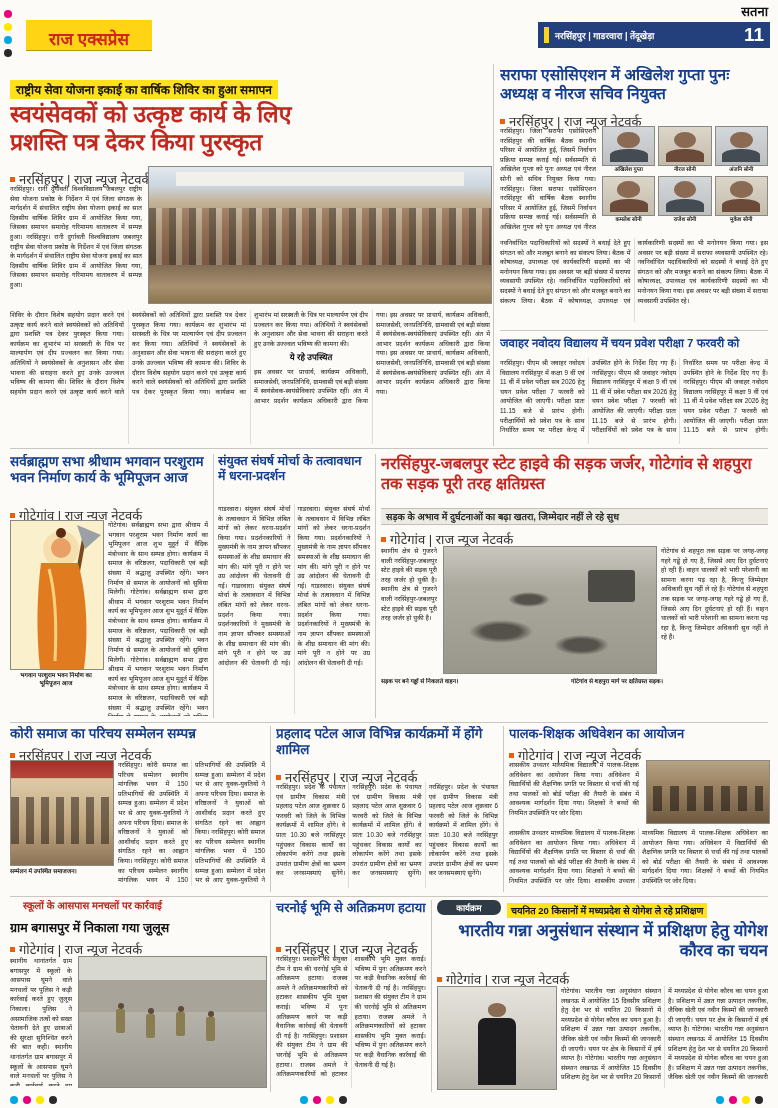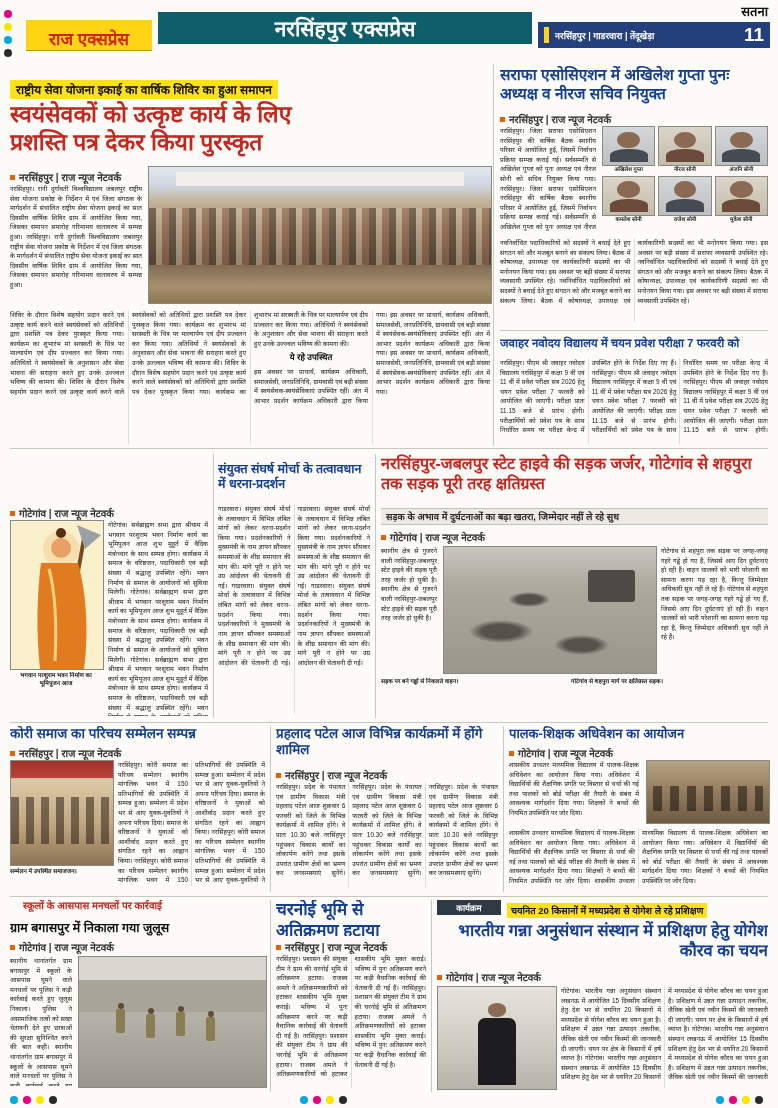--- a/index.html
+++ b/index.html
@@ -17,31 +17,31 @@
              display:flex;align-items:center;gap:6px;padding:0 6px;box-sizing:border-box;font-size:9px;font-weight:bold;}
   .editions-bar .accent{width:5px;height:16px;background:#ffd414;}
   .page-no{margin-left:auto;font-size:19px;font-weight:bold;}
   .date-strip{position:absolute;left:10px;top:46px;width:758px;height:14px;background:#0f5e6b;color:#fff;
              display:flex;align-items:center;justify-content:space-between;padding:0 8px;box-sizing:border-box;font-size:7.5px;}
   
   .hl-red{color:#c4271f;font-weight:bold;line-height:1.22;}
   .hl-blue{color:#143f91;font-weight:bold;line-height:1.22;}
   .kicker{display:inline-block;background:#ffe11a;color:#111;font-weight:bold;padding:1px 6px;font-size:12px;}
   .kicker.sm{font-size:9.5px;padding:1px 4px;}
-  .byline{display:flex;align-items:center;gap:4px;font-size:10px;font-weight:bold;color:#333;text-align:right;}
+  .byline{display:flex;align-items:center;gap:4px;font-size:13px;font-weight:normal;color:#333;text-align:right;}
   .byline::before{content:"";width:5px;height:5px;background:#e8610a;display:inline-block;flex:none;}
   .body{font-size:6.4px;line-height:1.5;text-align:justify;color:#1c1c1c;overflow:hidden;}
   .cols2{column-count:2;column-gap:7px;column-rule:1px solid #ddd;}
   .cols3{column-count:3;column-gap:7px;column-rule:1px solid #ddd;}
   .cols4{column-count:4;column-gap:8px;column-rule:1px solid #ddd;}
   .inhead{font-weight:bold;text-align:center;font-size:8.5px;margin:3px 0;color:#111;}
   .caption{font-size:6px;font-weight:bold;color:#222;line-height:1.3;overflow:hidden;}
   .subbar{background:#eceae3;border-top:1px solid #c2c0b8;border-bottom:1px solid #c2c0b8;
           font-size:9.5px;font-weight:bold;color:#2c2c2c;display:flex;align-items:center;padding:0 5px;box-sizing:border-box;text-align:center;}
-  .badge{background:#2e3a46;color:#fff;font-size:8.5px;font-weight:bold;display:flex;align-items:center;justify-content:center;}
+  .badge{background:#2e3a46;color:#fff;font-size:8.5px;font-weight:bold;display:flex;align-items:center;justify-content:center;border-radius:7px;}
   .vrule{position:absolute;width:1px;background:#c9c7bf;}
   .hrule{position:absolute;height:1px;background:#c9c7bf;}
   
   .photo{position:absolute;border:1px solid #8a8a82;overflow:hidden;background:#cfccc4;}
   .ph-nss{background:linear-gradient(180deg,#e3e9ee 0%,#ccd6df 14%,#c3b296 26%,#a08a6c 46%,#7c6750 70%,#a8906f 88%,#8c754f 100%);}
   .ph-nss .banner{position:absolute;left:8%;top:4%;width:84%;height:10%;background:#f4f2ea;opacity:.9;}
   .ph-nss .crowd{position:absolute;left:0;top:30%;width:100%;height:42%;
       background:repeating-linear-gradient(90deg,rgba(35,25,18,.45) 0 7px,rgba(235,225,205,.25) 7px 13px,rgba(120,60,40,.35) 13px 20px);}
   .ph-road{background:linear-gradient(180deg,#cac7bf 0%,#aca99f 30%,#99968c 100%);}
   .ph-road .patch{position:absolute;background:radial-gradient(closest-side,#55524b 0 60%,transparent 100%);}
@@ -78,23 +78,20 @@
   <div class="reg-col" style="left:4px;top:10px;">
     <div class="reg" style="background:#e6007e"></div>
     <div class="reg" style="background:#ffe600"></div>
     <div class="reg" style="background:#00a7e1"></div>
     <div class="reg" style="background:#2a2a2a"></div>
   </div>
 
   <div class="brand-box">
       <span>राज एक्सप्रेस</span>
     </div>
-  <div class="title-banner">
-      <span>नरसिंहपुर एक्सप्रेस</span>
-    </div>
   <div class="city">सतना</div>
   <div class="editions-bar">
     <span class="accent"></span>
     <span>नरसिंहपुर | गाडरवारा | तेंदूखेड़ा</span>
     <span class="page-no">11</span>
   </div>
 
   <div class="art abs" style="left:10px;top:64px;width:480px;height:382px;">
     <div class="abs" style="left:0;top:16px;">
       <span class="kicker">राष्ट्रीय सेवा योजना इकाई का वार्षिक शिविर का हुआ समापन</span>
@@ -169,41 +166,42 @@
   <div class="hrule" style="left:500px;top:330px;width:268px;"></div>
 
   <div class="art abs" style="left:500px;top:336px;width:268px;height:110px;">
     <div class="hl-blue abs" style="left:0;top:0;width:268px;height:18px;font-size:11.5px;overflow:hidden;">जवाहर नवोदय विद्यालय में चयन प्रवेश परीक्षा 7 फरवरी को</div>
     <div class="body cols3 abs" style="left:0;top:22px;width:268px;height:86px;">नरसिंहपुर। पीएम श्री जवाहर नवोदय विद्यालय नरसिंहपुर में कक्षा 9 वीं एवं 11 वीं में प्रवेश परीक्षा सत्र 2026 हेतु चयन प्रवेश परीक्षा 7 फरवरी को आयोजित की जाएगी। परीक्षा प्रातः 11.15 बजे से प्रारंभ होगी। परीक्षार्थियों को प्रवेश पत्र के साथ निर्धारित समय पर परीक्षा केन्द्र में उपस्थित होने के निर्देश दिए गए हैं। नरसिंहपुर। पीएम श्री जवाहर नवोदय विद्यालय नरसिंहपुर में कक्षा 9 वीं एवं 11 वीं में प्रवेश परीक्षा सत्र 2026 हेतु चयन प्रवेश परीक्षा 7 फरवरी को आयोजित की जाएगी। परीक्षा प्रातः 11.15 बजे से प्रारंभ होगी। परीक्षार्थियों को प्रवेश पत्र के साथ निर्धारित समय पर परीक्षा केन्द्र में उपस्थित होने के निर्देश दिए गए हैं। नरसिंहपुर। पीएम श्री जवाहर नवोदय विद्यालय नरसिंहपुर में कक्षा 9 वीं एवं 11 वीं में प्रवेश परीक्षा सत्र 2026 हेतु चयन प्रवेश परीक्षा 7 फरवरी को आयोजित की जाएगी। परीक्षा प्रातः 11.15 बजे से प्रारंभ होगी। परीक्षार्थियों को प्रवेश पत्र के साथ निर्धारित समय पर परीक्षा केन्द्र में उपस्थित होने के निर्देश दिए गए हैं।</div>
   </div>
 
   <div class="hrule" style="left:10px;top:448px;width:758px;"></div>
 
   <div class="art abs" style="left:10px;top:454px;width:198px;height:264px;">
+    <div class="hl-blue abs" style="left:0;top:0;width:198px;height:48px;font-size:13.5px;overflow:hidden;">सर्वब्राह्मण सभा श्रीधाम भगवान परशुराम भवन निर्माण कार्य के भूमिपूजन आज</div>
     <div class="byline abs" style="left:0;top:52px;">गोटेगांव | राज न्यूज नेटवर्क</div>
     <div class="photo abs" style="left:0;top:66px;width:92px;height:148px;background:#fbf0cc;">
       <svg width="92" height="148" viewBox="0 0 92 148">
         <rect x="0" y="0" width="92" height="148" fill="#fbf0cc"></rect>
         <circle cx="50" cy="28" r="18" fill="#f6dfae"></circle>
         <line x1="74" y1="12" x2="58" y2="100" stroke="#7a4a1e" stroke-width="4"></line>
         <path d="M66 4 L90 14 L74 28 Z" fill="#9aa0a6"></path>
         <circle cx="50" cy="12" r="5" fill="#5a2d12"></circle>
         <circle cx="50" cy="27" r="10" fill="#e8a064"></circle>
         <path d="M30 42 C 26 72 25 112 29 148 L73 148 C 78 110 75 70 67 42 Z" fill="#e07b1f"></path>
         <path d="M38 48 C 44 70 46 100 44 140" stroke="#ffd27f" stroke-width="3" fill="none"></path>
       </svg>
     </div>
     <div class="caption abs" style="left:0;top:218px;width:92px;text-align:center;">भगवान परशुराम भवन निर्माण का भूमिपूजन आज</div>
     <div class="body abs" style="left:98px;top:66px;width:100px;height:196px;">गोटेगांव। सर्वब्राह्मण सभा द्वारा श्रीधाम में भगवान परशुराम भवन निर्माण कार्य का भूमिपूजन आज शुभ मुहूर्त में वैदिक मंत्रोच्चार के साथ सम्पन्न होगा। कार्यक्रम में समाज के वरिष्ठजन, पदाधिकारी एवं बड़ी संख्या में श्रद्धालु उपस्थित रहेंगे। भवन निर्माण से समाज के आयोजनों को सुविधा मिलेगी। गोटेगांव। सर्वब्राह्मण सभा द्वारा श्रीधाम में भगवान परशुराम भवन निर्माण कार्य का भूमिपूजन आज शुभ मुहूर्त में वैदिक मंत्रोच्चार के साथ सम्पन्न होगा। कार्यक्रम में समाज के वरिष्ठजन, पदाधिकारी एवं बड़ी संख्या में श्रद्धालु उपस्थित रहेंगे। भवन निर्माण से समाज के आयोजनों को सुविधा मिलेगी। गोटेगांव। सर्वब्राह्मण सभा द्वारा श्रीधाम में भगवान परशुराम भवन निर्माण कार्य का भूमिपूजन आज शुभ मुहूर्त में वैदिक मंत्रोच्चार के साथ सम्पन्न होगा। कार्यक्रम में समाज के वरिष्ठजन, पदाधिकारी एवं बड़ी संख्या में श्रद्धालु उपस्थित रहेंगे। भवन निर्माण से समाज के आयोजनों को सुविधा मिलेगी।</div>
   </div>
 
   <div class="vrule" style="left:213px;top:454px;height:264px;"></div>
 
   <div class="art abs" style="left:218px;top:454px;width:152px;height:264px;">
-    <div class="hl-blue abs" style="left:0;top:8px;width:152px;height:46px;font-size:12.5px;overflow:hidden;">संयुक्त संघर्ष मोर्चा के तत्वावधान में धरना-प्रदर्शन</div>
+    <div class="hl-blue abs" style="left:0;top:0;width:152px;height:46px;font-size:12.5px;overflow:hidden;">संयुक्त संघर्ष मोर्चा के तत्वावधान में धरना-प्रदर्शन</div>
     <div class="body cols2 abs" style="left:0;top:50px;width:152px;height:210px;">गाडरवारा। संयुक्त संघर्ष मोर्चा के तत्वावधान में विभिन्न लंबित मांगों को लेकर धरना-प्रदर्शन किया गया। प्रदर्शनकारियों ने मुख्यमंत्री के नाम ज्ञापन सौंपकर समस्याओं के शीघ्र समाधान की मांग की। मांगे पूरी न होने पर उग्र आंदोलन की चेतावनी दी गई। गाडरवारा। संयुक्त संघर्ष मोर्चा के तत्वावधान में विभिन्न लंबित मांगों को लेकर धरना-प्रदर्शन किया गया। प्रदर्शनकारियों ने मुख्यमंत्री के नाम ज्ञापन सौंपकर समस्याओं के शीघ्र समाधान की मांग की। मांगे पूरी न होने पर उग्र आंदोलन की चेतावनी दी गई। गाडरवारा। संयुक्त संघर्ष मोर्चा के तत्वावधान में विभिन्न लंबित मांगों को लेकर धरना-प्रदर्शन किया गया। प्रदर्शनकारियों ने मुख्यमंत्री के नाम ज्ञापन सौंपकर समस्याओं के शीघ्र समाधान की मांग की। मांगे पूरी न होने पर उग्र आंदोलन की चेतावनी दी गई। गाडरवारा। संयुक्त संघर्ष मोर्चा के तत्वावधान में विभिन्न लंबित मांगों को लेकर धरना-प्रदर्शन किया गया। प्रदर्शनकारियों ने मुख्यमंत्री के नाम ज्ञापन सौंपकर समस्याओं के शीघ्र समाधान की मांग की। मांगे पूरी न होने पर उग्र आंदोलन की चेतावनी दी गई।</div>
   </div>
 
   <div class="vrule" style="left:375px;top:454px;height:264px;"></div>
 
   <div class="art abs" style="left:381px;top:454px;width:387px;height:264px;">
     <div class="hl-red abs" style="left:0;top:0;width:387px;height:50px;font-size:16px;overflow:hidden;">नरसिंहपुर-जबलपुर स्टेट हाइवे की सड़क जर्जर, गोटेगांव से शहपुरा तक सड़क पूरी तरह क्षतिग्रस्त</div>
     <div class="subbar abs" style="left:0;top:54px;width:387px;height:17px;">सड़क के अभाव में दुर्घटनाओं का बढ़ा खतरा, जिम्मेदार नहीं ले रहे सुध</div>
     <div class="byline abs" style="left:0;top:76px;">गोटेगांव | राज न्यूज नेटवर्क</div>
     <div class="body abs" style="left:0;top:92px;width:56px;height:126px;">स्थानीय क्षेत्र से गुजरने वाली नरसिंहपुर-जबलपुर स्टेट हाइवे की सड़क पूरी तरह जर्जर हो चुकी है। स्थानीय क्षेत्र से गुजरने वाली नरसिंहपुर-जबलपुर स्टेट हाइवे की सड़क पूरी तरह जर्जर हो चुकी है।</div>
@@ -261,21 +259,21 @@
       <div class="p-fig" style="left:20%;top:40%;"></div>
       <div class="p-fig" style="left:36%;top:44%;"></div>
       <div class="p-fig" style="left:52%;top:42%;"></div>
       <div class="p-fig" style="left:68%;top:46%;"></div>
     </div>
   </div>
 
   <div class="vrule" style="left:270px;top:900px;height:192px;"></div>
 
   <div class="art abs" style="left:276px;top:900px;width:150px;height:192px;">
-    <div class="hl-blue abs" style="left:0;top:0;width:150px;height:36px;font-size:17px;overflow:hidden;">चरनोई भूमि से अतिक्रमण हटाया</div>
+    <div class="hl-blue abs" style="left:0;top:0;width:150px;height:36px;font-size:13px;overflow:hidden;">चरनोई भूमि से अतिक्रमण हटाया</div>
     <div class="byline abs" style="left:0;top:40px;">नरसिंहपुर | राज न्यूज नेटवर्क</div>
     <div class="body cols2 abs" style="left:0;top:54px;width:150px;height:134px;">नरसिंहपुर। प्रशासन की संयुक्त टीम ने ग्राम की चरनोई भूमि से अतिक्रमण हटाया। राजस्व अमले ने अतिक्रमणकारियों को हटाकर शासकीय भूमि मुक्त कराई। भविष्य में पुनः अतिक्रमण करने पर कड़ी वैधानिक कार्रवाई की चेतावनी दी गई है। नरसिंहपुर। प्रशासन की संयुक्त टीम ने ग्राम की चरनोई भूमि से अतिक्रमण हटाया। राजस्व अमले ने अतिक्रमणकारियों को हटाकर शासकीय भूमि मुक्त कराई। भविष्य में पुनः अतिक्रमण करने पर कड़ी वैधानिक कार्रवाई की चेतावनी दी गई है। नरसिंहपुर। प्रशासन की संयुक्त टीम ने ग्राम की चरनोई भूमि से अतिक्रमण हटाया। राजस्व अमले ने अतिक्रमणकारियों को हटाकर शासकीय भूमि मुक्त कराई। भविष्य में पुनः अतिक्रमण करने पर कड़ी वैधानिक कार्रवाई की चेतावनी दी गई है।</div>
   </div>
 
   <div class="vrule" style="left:431px;top:900px;height:192px;"></div>
 
   <div class="art abs" style="left:437px;top:900px;width:331px;height:192px;">
     <div class="badge abs" style="left:0;top:0;width:64px;height:15px;">कार्यक्रम</div>
     <div class="abs" style="left:70px;top:0;">
       <span class="kicker sm">चयनित 20 किसानों में मध्यप्रदेश से योगेश ले रहे प्रशिक्षण</span>

